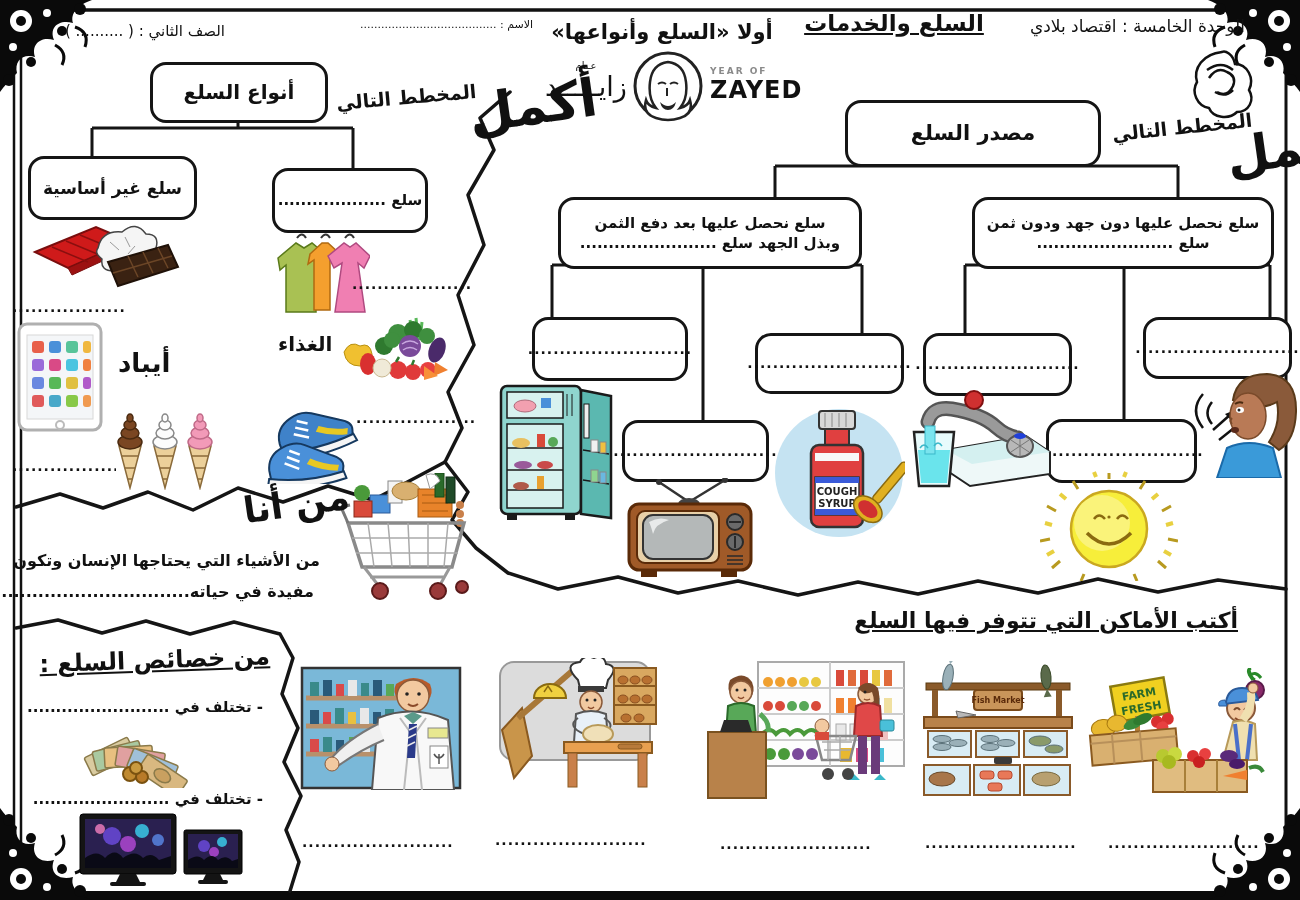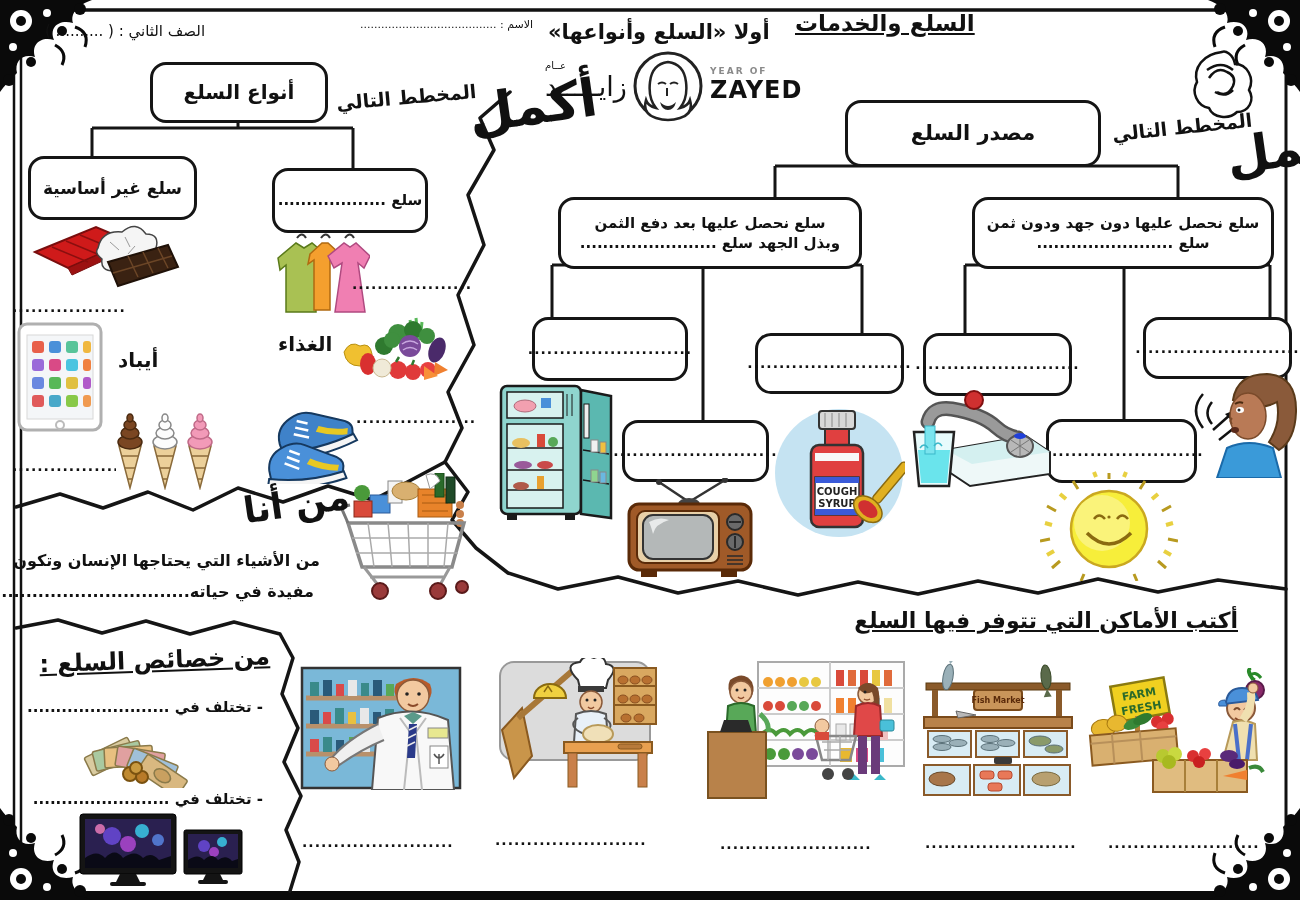--- a/index.html
+++ b/index.html
@@ -8,21 +8,21 @@
   .abs{position:absolute}
   .ovl{position:absolute;left:0;top:0;z-index:1}
   .ill{position:absolute;z-index:2}
   .box{position:absolute;z-index:2;background:#fff;border:3px solid #151515;border-radius:16px;
        display:flex;flex-direction:column;align-items:center;justify-content:center;
        text-align:center;font-weight:bold;direction:rtl;line-height:1.35}
   .txt{position:absolute;z-index:3;direction:rtl;white-space:nowrap}
   .blank{position:absolute;z-index:3;font-weight:bold;font-size:14px;letter-spacing:1px;
          white-space:nowrap;overflow:hidden;direction:ltr;color:#111}
   .underl{text-decoration:underline}
-  .center{text-align:left}
+  .center{text-align:center}
 </style>
 </head>
 <body>
 
 <div class="page">
 
   <svg class="ovl" width="1300" height="900">
     <defs>
       <g id="orn" fill="#0a0a0a">
         <path d="M0,0 L92,0 C78,5 70,13 73,23 C58,19 49,28 54,40 C40,36 31,45 35,57 C23,53 14,61 17,73 C10,80 4,86 0,92 Z"></path>
@@ -60,20 +60,21 @@
     <path d="M965,265 L1270,265 M965,265 L965,335 M1124,265 L1124,421 M1270,265 L1270,319" stroke="#151515" stroke-width="3" fill="none"></path>
 
     <g stroke="#151515" stroke-width="3.5" fill="none" stroke-linejoin="round" stroke-linecap="round">
       <path d="M510,92 L480,118 494,150 468,195 484,245 458,295 474,345 448,392 462,428 445,462"></path>
       <path d="M16,507 L60,494 103,508 148,492 193,510 238,488 283,502 328,486 373,500 415,478 445,462"></path>
       <path d="M445,462 L468,492 452,520 476,548 508,573 558,589 618,577 678,593 738,581 798,595 858,582 918,594 978,581 1038,593 1098,579 1158,592 1218,580 1286,589"></path>
       <path d="M16,628 L58,620 102,633 146,621 190,634 234,622 280,634 L293,658 282,694 298,728 284,762 301,796 286,830 299,862 290,891"></path>
     </g>
   </svg>
 
+  <div class="txt" style="left:995px;top:16px;width:250px;font-size:17px">الوحدة الخامسة : اقتصاد بلادي</div>
   <div class="txt underl center" style="left:795px;top:10px;width:198px;font-size:23px;font-weight:bold">السلع والخدمات</div>
   <div class="txt" style="left:318px;top:18px;width:215px;font-size:11px;text-align:right">الاسم : .......................................</div>
   <div class="txt center" style="left:45px;top:22px;width:200px;font-size:15px">الصف الثاني : ( .......... )</div>
   <div class="txt center" style="left:548px;top:20px;width:228px;font-size:21px;font-weight:bold">أولا «السلع وأنواعها»</div>
 
   <svg class="ill" style="left:630px;top:50px" width="76" height="72" viewBox="0 0 76 72">
     <circle cx="38" cy="36" r="33" fill="#fff" stroke="#222" stroke-width="3"></circle>
     <path d="M38,12 q-16,2 -18,20 q-2,16 6,26 q-8,-2 -10,-8 q-4,14 10,18 q12,4 24,0 q14,-4 10,-18 q-2,6 -10,8 q8,-10 6,-26 q-2,-18 -18,-20z" fill="#fff" stroke="#222" stroke-width="2.5"></path>
     <path d="M28,34 q4,-3 8,0 M40,34 q4,-3 8,0" stroke="#222" stroke-width="2" fill="none"></path>
     <path d="M30,52 q8,8 16,0 q-2,8 -8,8 q-6,0 -8,-8z" fill="#222"></path>
@@ -136,21 +137,21 @@
         <rect x="33" y="55" width="12" height="12" rx="3" fill="#58b858"></rect>
         <rect x="50" y="55" width="12" height="12" rx="3" fill="#e0c040"></rect>
         <rect x="67" y="55" width="8" height="12" rx="3" fill="#b05ac9"></rect>
       <rect x="16" y="73" width="12" height="12" rx="3" fill="#e05a5a"></rect>
         <rect x="33" y="73" width="12" height="12" rx="3" fill="#48a8c9"></rect>
         <rect x="50" y="73" width="12" height="12" rx="3" fill="#88c948"></rect>
         <rect x="67" y="73" width="8" height="12" rx="3" fill="#f09a50"></rect>
     </g>
     <circle cx="44" cy="103" r="4" fill="none" stroke="#bbb" stroke-width="2"></circle>
   </svg>
-  <div class="txt" style="left:118px;top:348px;font-size:20px;font-weight:bold">أيباد</div>
+  <div class="txt" style="left:118px;top:348px;font-size:26px;font-weight:bold">أيباد</div>
 
   <svg class="ill" style="left:110px;top:406px" width="110" height="84" viewBox="0 0 110 84">
     <g stroke-width="1.5">
       <polygon points="9,40 31,40 20,82" fill="#ecd09a" stroke="#8a6a3a"></polygon>
         <path d="M12,50 h16 M15,62 h10 M18,73 h4" stroke="#8a6a3a" fill="none"></path>
       <ellipse cx="20" cy="36" rx="12" ry="7" fill="#7a4622" stroke="#4a2a10"></ellipse>
         <ellipse cx="20" cy="27" rx="9" ry="6" fill="#7a4622" stroke="#4a2a10"></ellipse>
         <ellipse cx="20" cy="19" rx="6" ry="5" fill="#7a4622" stroke="#4a2a10"></ellipse>
         <ellipse cx="20" cy="12" rx="3" ry="4" fill="#7a4622" stroke="#4a2a10"></ellipse>
       <polygon points="44,40 66,40 55,82" fill="#ecd09a" stroke="#8a6a3a"></polygon>

